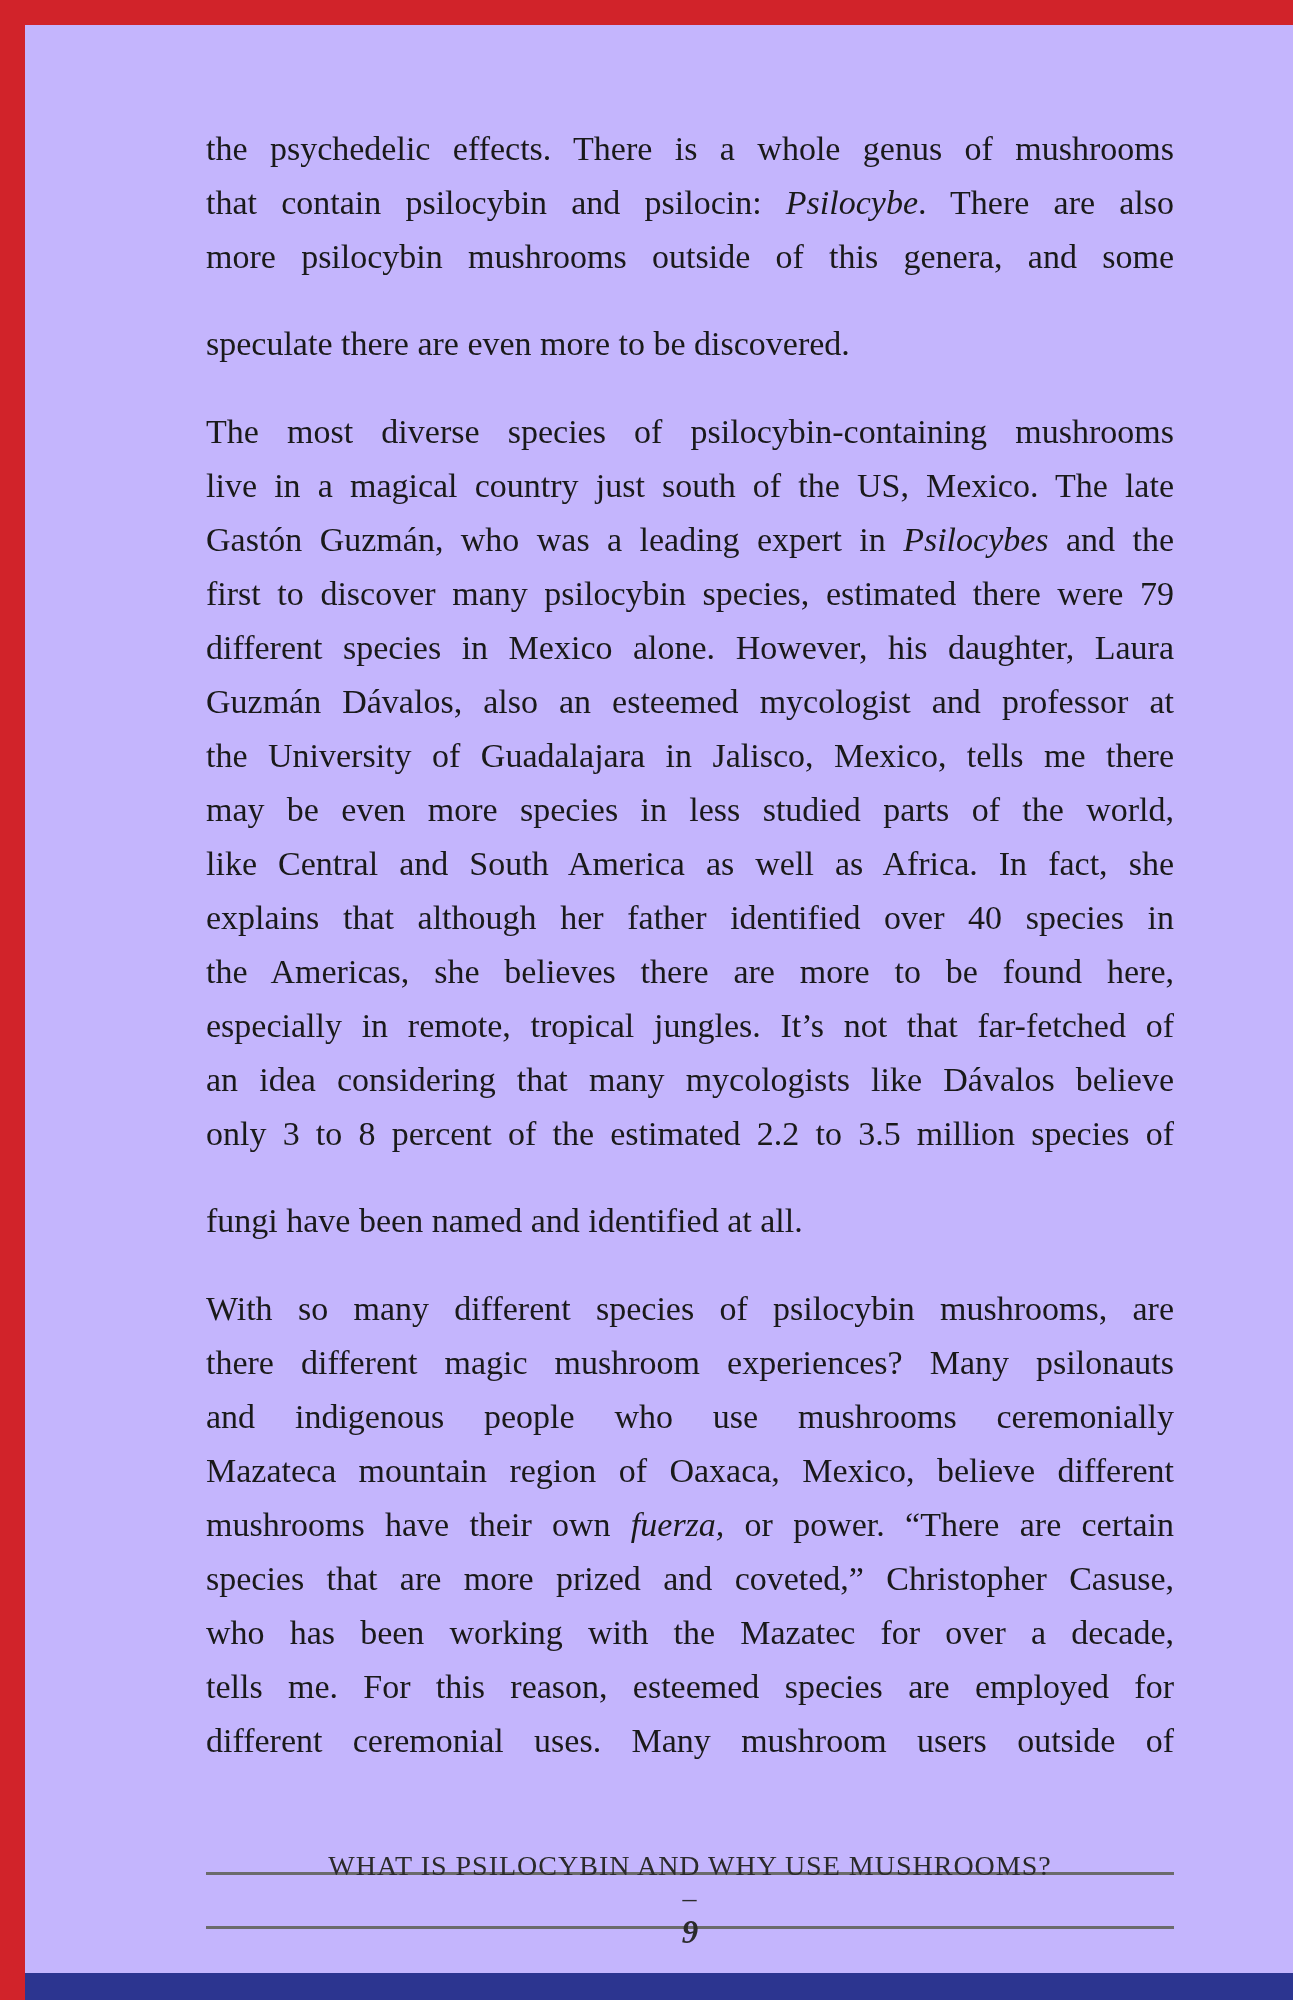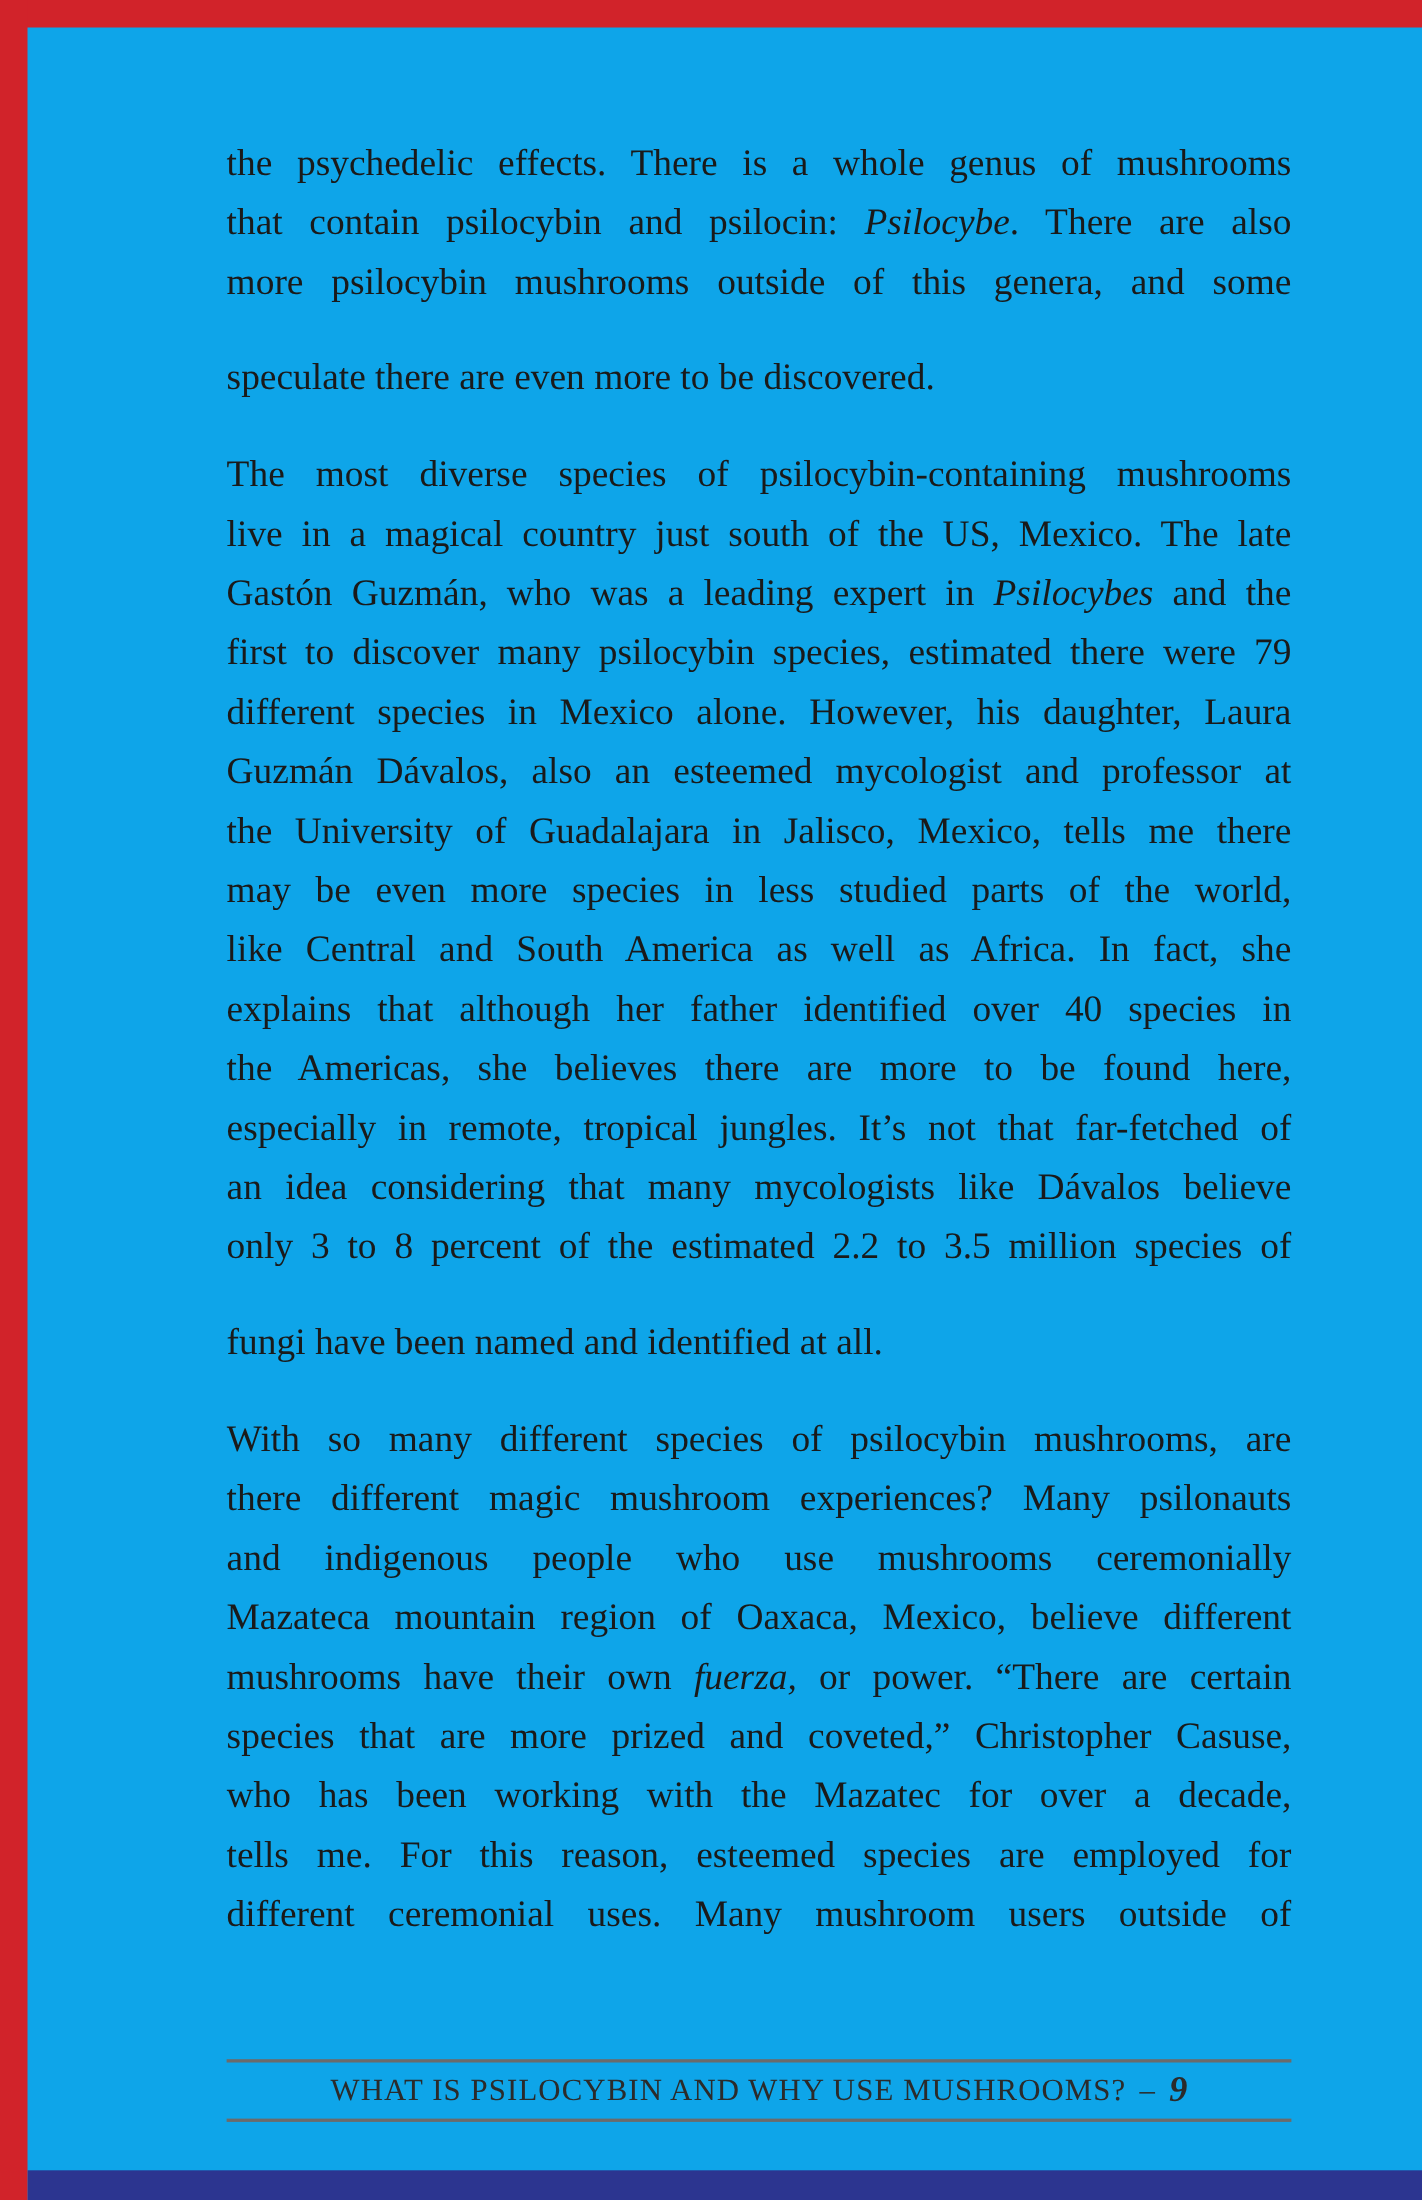--- a/index.html
+++ b/index.html
@@ -60,21 +60,21 @@
   .running-footer .pagenum {
     font-weight: bold;
     font-style: italic;
     font-size: 33px;
     letter-spacing: 0;
   }
 </style>
 </head>
 <body>
 
-<div class="canvas" style="color: rgb(26, 26, 26); background: #0ea5e9;">
+<div class="canvas" style="color: rgb(26, 26, 26); background: #c4b5fd;">
   <div class="edge edge-top" style="background: rgb(209, 35, 42);"></div>
   <div class="edge edge-bottom" style="background: rgb(44, 53, 144);"></div>
   <div class="edge edge-left" style="background: rgb(209, 35, 42);"></div>
 
   <main class="body-text" id="paragraphs">
       <div class="para">
         <div class="line">the psychedelic effects. There is a whole genus of mushrooms</div>
         <div class="line">that contain psilocybin and psilocin: <i>Psilocybe</i>. There are also</div>
         <div class="line">more psilocybin mushrooms outside of this genera, and some</div>
         <div class="line para-end">speculate there are even more to be discovered.</div>
@@ -102,18 +102,18 @@
         <div class="line">and indigenous people who use mushrooms ceremonially</div>
         <div class="line">Mazateca mountain region of Oaxaca, Mexico, believe different</div>
         <div class="line">mushrooms have their own <i>fuerza,</i> or power. “There are certain</div>
         <div class="line">species that are more prized and coveted,” Christopher Casuse,</div>
         <div class="line">who has been working with the Mazatec for over a decade,</div>
         <div class="line">tells me. For this reason, esteemed species are employed for</div>
         <div class="line">different ceremonial uses. Many mushroom users outside of</div>
       </div>
     </main>
 
-  <footer class="running-footer" style="border-top-color: rgb(107, 107, 107); border-bottom-color: rgb(107, 107, 107);">
+  <footer class="running-footer" style="border-top-color: rgb(107, 107, 107); border-bottom-color: rgb(107, 107, 107); flex-direction: column;">
     <span>WHAT IS PSILOCYBIN AND WHY USE MUSHROOMS?</span>
     <span class="sep">–</span>
     <span class="pagenum">9</span>
   </footer>
 </div>
 
 </body></html>

